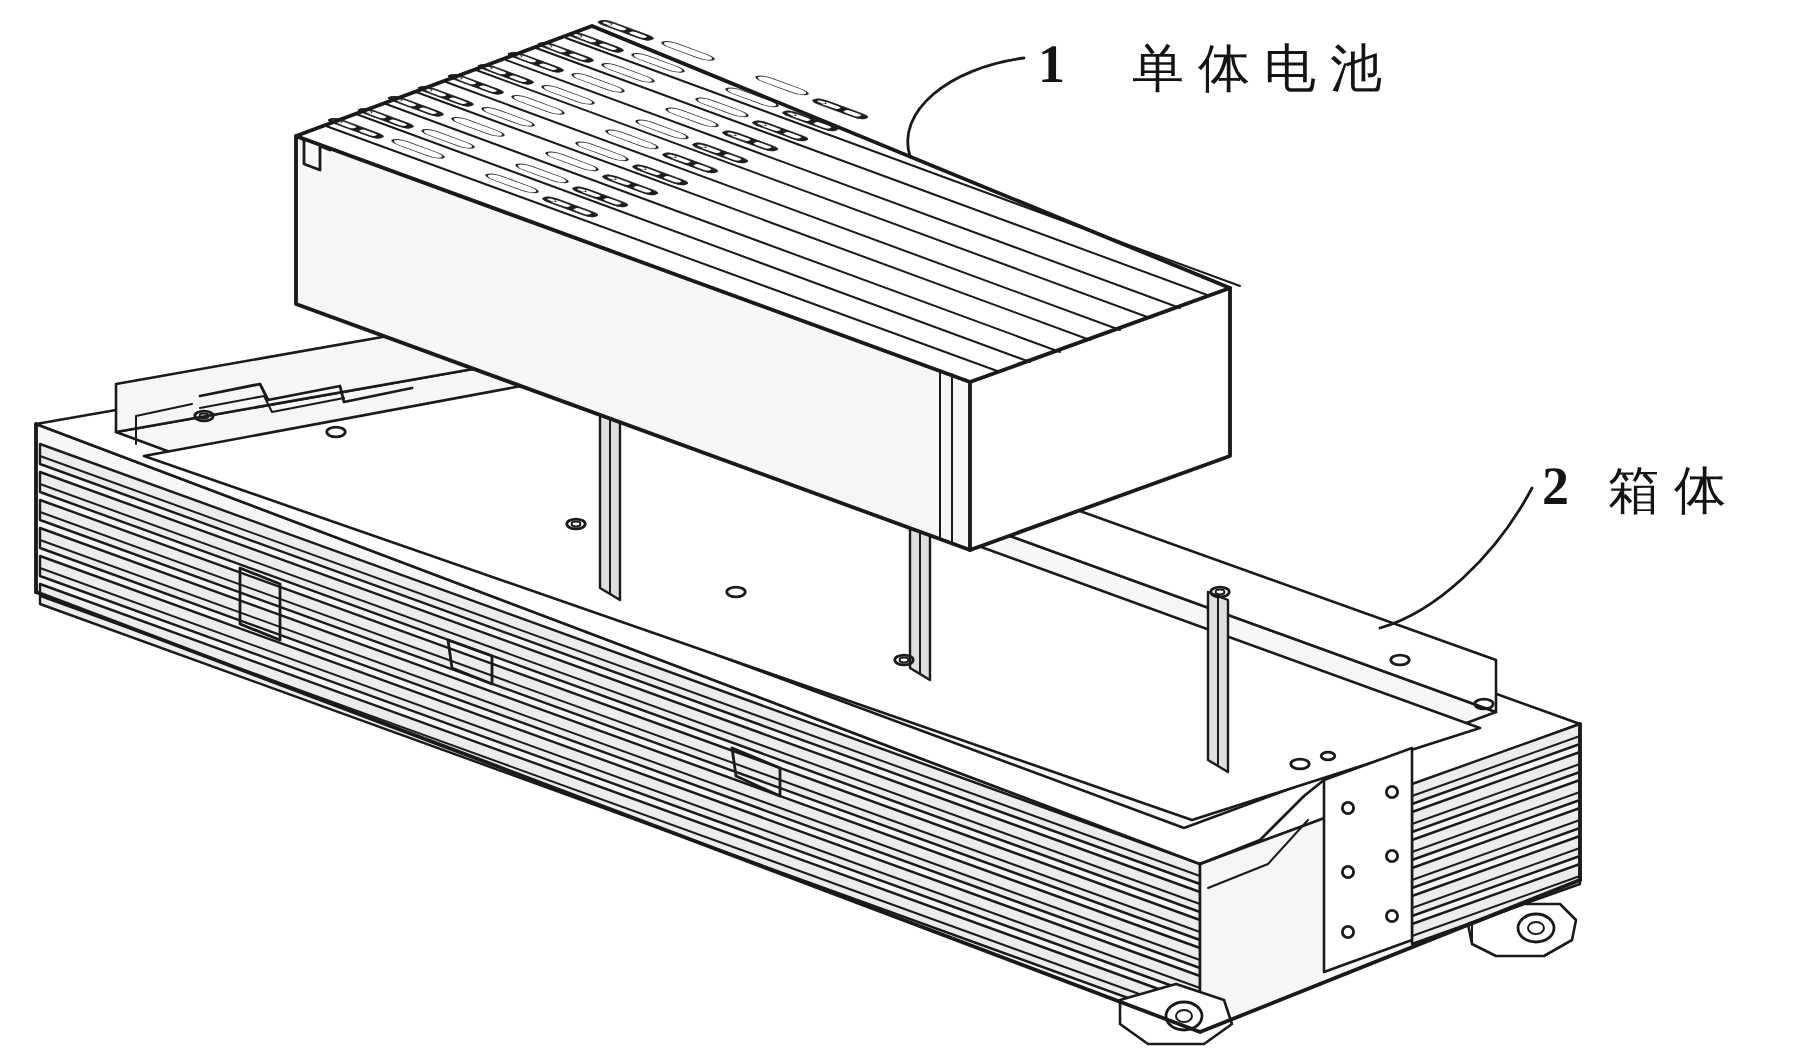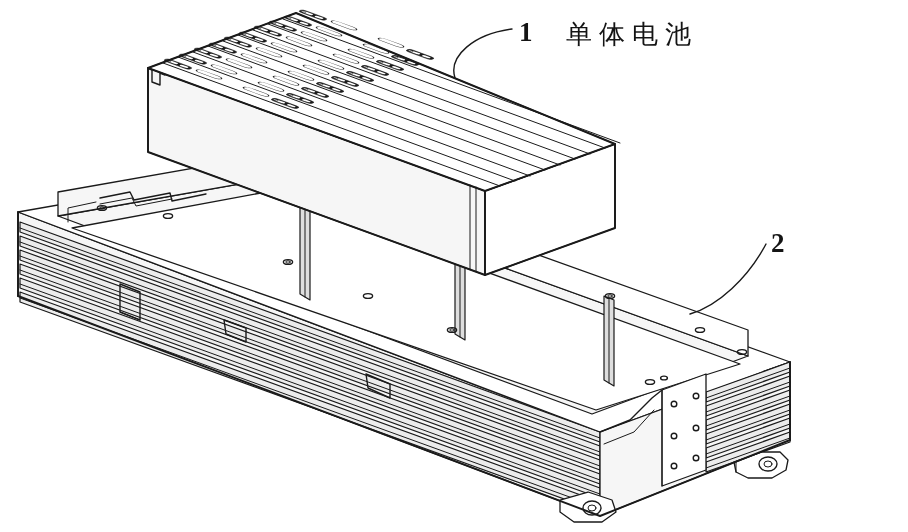--- a/index.html
+++ b/index.html
@@ -248,14 +248,15 @@
     <g>
       <path class="s m" d="M455,78 C448,56 474,34 512,29"></path>
       <path class="s m" d="M690,314 C718,306 748,278 766,244"></path>
     </g>
   </svg>
 
   <div class="lbl lbl-num" id="label1-num">1</div>
   <div class="lbl lbl-cn" id="label1-cn">单体电池</div>
 
   <div class="lbl lbl-num" id="label2-num">2</div>
+  <div class="lbl lbl-cn" id="label2-cn">箱体</div>
 
 </div>
 
 </body></html>

